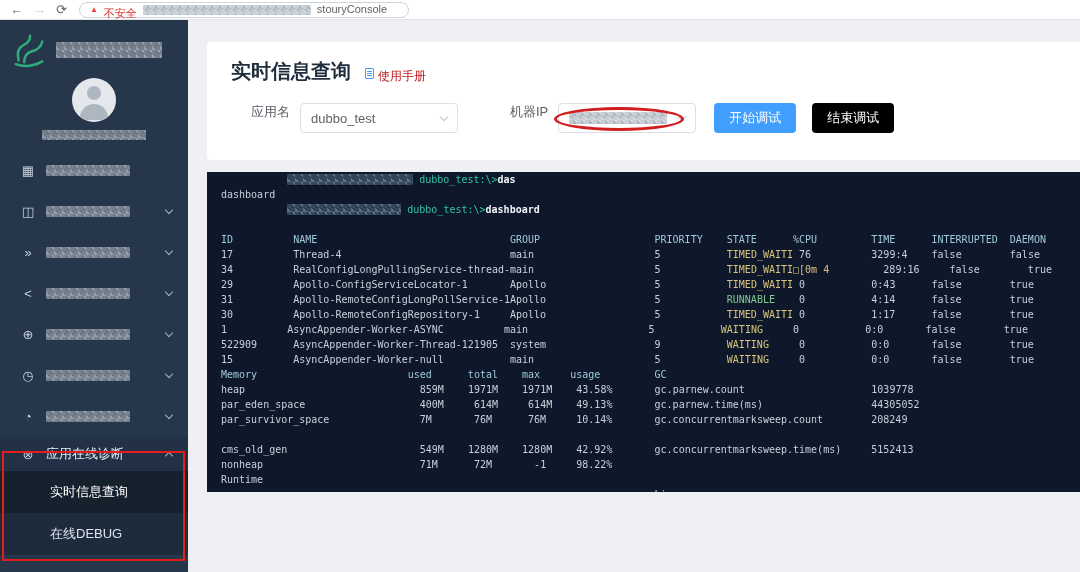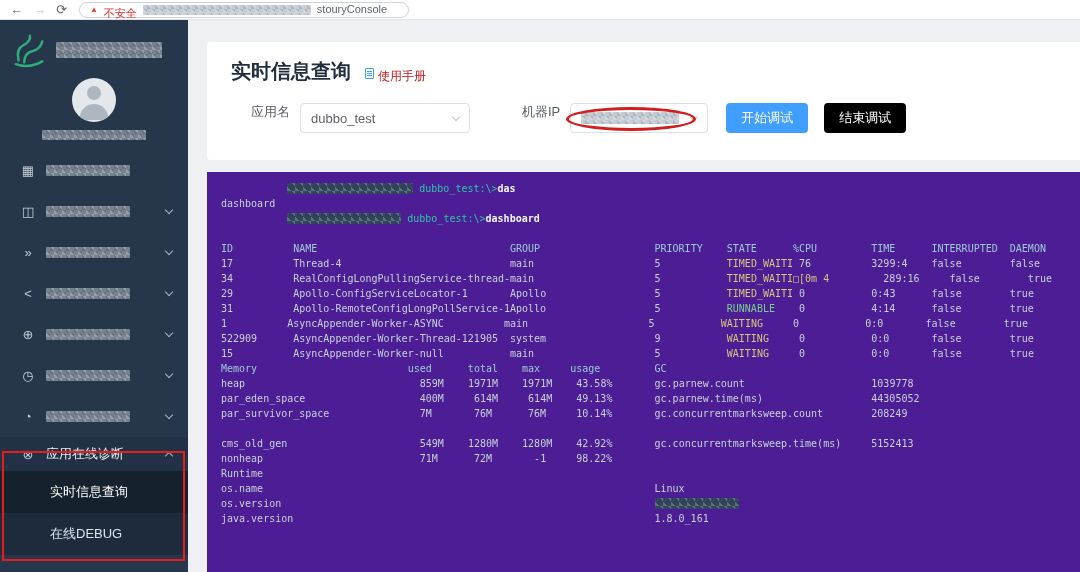--- a/index.html
+++ b/index.html
@@ -60,33 +60,33 @@
   .card-head { display:flex; align-items:flex-end; gap:14px; }
   .page-title { font-size:20px; font-weight:bold; color:#1f2d3d; }
   .manual { display:flex; align-items:flex-start; gap:4px; color:#b91c1c; font-size:12px; cursor:pointer; text-decoration:none; }
   .doc-ic { width:9px; height:11px; border:1px solid #409eff; border-radius:1px; position:relative; }
   .doc-ic::after { content:""; position:absolute; left:1px; top:2px; width:5px; height:1px; background:#409eff; box-shadow:0 2px 0 #409eff, 0 4px 0 #409eff; }
 
   .form-row { display:flex; align-items:flex-start; margin-top:18px; font-size:13px; color:#5a6066; }
   .form-row .lbl { margin-right:10px; }
   .lbl.first { margin-left:20px; }
   .lbl.ip { margin-left:52px; }
-  .select { width:170px; height:30px; border:1px solid #dcdfe6; border-radius:4px; background:#fff;
+  .select { width:158px; height:30px; border:1px solid #dcdfe6; border-radius:4px; background:#fff;
     display:flex; align-items:center; justify-content:space-between; padding:0 10px; color:#606266; cursor:pointer; }
   .select.ip { width:138px; position:relative; }
   .sel-chev { width:6px; height:6px; border-right:1.5px solid #c0c4cc; border-bottom:1.5px solid #c0c4cc; transform:rotate(45deg); margin-top:-3px; }
   .ip-redact { width:98px; height:12px; }
   .red-oval { position:absolute; left:-5px; top:3px; width:130px; height:24px;
     border:3px solid #d21e1e; border-radius:50%; pointer-events:none; }
   .btn { height:30px; padding:0 15px; border:none; border-radius:4px; color:#fff; font-size:13px; cursor:pointer; }
   .btn.primary { background:#409eff; margin-left:18px; }
   .btn.danger  { background:#000000; margin-left:16px; }
 
   
-  .terminal { margin:12px 0 0 19px; background:#4c1d95; height:400px; padding:9px 0 0 14px; overflow:hidden; cursor:text; }
+  .terminal { margin:12px 0 0 19px; background:#0f172a; height:320px; padding:0 0 0 14px; overflow:hidden; cursor:text; }
   .tline { font-family:"DejaVu Sans Mono",monospace; font-size:10px; line-height:15px; height:15px;
     white-space:pre; color:#c7d1d9; }
   .t-p { color:#2fc6a5; }
   .t-w { color:#f0f5f8; font-weight:bold; }
   .t-h { color:#9ec9da; }
   .t-y { color:#d8c57c; }
   .t-g { color:#7ccb8f; }
 </style>
 </head>
 <body>
@@ -196,20 +196,21 @@
       <div class="tlines">
           <div class="tline">           <span class="redact redact-term" style="width: 126px; height: 11px;"></span> <span class="t-p">dubbo_test:\&gt;</span><span class="t-w">das</span></div>
           <div class="tline"><span>dashboard</span></div>
           <div class="tline">           <span class="redact redact-term" style="width: 114px; height: 11px;"></span> <span class="t-p">dubbo_test:\&gt;</span><span class="t-w">dashboard</span></div>
           <div class="tline">&nbsp;</div>
           <div class="tline"><span class="t-h">ID</span>          <span class="t-h">NAME</span>                                <span class="t-h">GROUP</span>                   <span class="t-h">PRIORITY</span>    <span class="t-h">STATE</span>      <span class="t-h">%CPU</span>         <span class="t-h">TIME</span>      <span class="t-h">INTERRUPTED</span>  <span class="t-h">DAEMON</span></div>
           <div class="tline"><span>17</span>          <span>Thread-4</span>                            <span>main</span>                    <span>5</span>           <span class="t-y">TIMED_WAITI</span> <span>76</span>          <span>3299:4</span>    <span>false</span>        <span>false</span></div>
           <div class="tline"><span>34</span>          <span>RealConfigLongPullingService-thread-</span><span>main</span>                    <span>5</span>           <span class="t-y">TIMED_WAITI□[0m 4</span>         <span>289:16</span>     <span>false</span>        <span>true</span></div>
           <div class="tline"><span>29</span>          <span>Apollo-ConfigServiceLocator-1</span>       <span>Apollo</span>                  <span>5</span>           <span class="t-y">TIMED_WAITI</span> <span>0</span>           <span>0:43</span>      <span>false</span>        <span>true</span></div>
           <div class="tline"><span>31</span>          <span>Apollo-RemoteConfigLongPollService-1</span><span>Apollo</span>                  <span>5</span>           <span class="t-g">RUNNABLE</span>    <span>0</span>           <span>4:14</span>      <span>false</span>        <span>true</span></div>
+          <div class="tline"><span>30</span>          <span>Apollo-RemoteConfigRepository-1</span>     <span>Apollo</span>                  <span>5</span>           <span class="t-y">TIMED_WAITI</span> <span>0</span>           <span>1:17</span>      <span>false</span>        <span>true</span></div>
           <div class="tline"><span>1</span>          <span>AsyncAppender-Worker-ASYNC</span>          <span>main</span>                    <span>5</span>           <span class="t-y">WAITING</span>     <span>0</span>           <span>0:0</span>       <span>false</span>        <span>true</span></div>
           <div class="tline"><span>522909</span>      <span>AsyncAppender-Worker-Thread-121905</span>  <span>system</span>                  <span>9</span>           <span class="t-y">WAITING</span>     <span>0</span>           <span>0:0</span>       <span>false</span>        <span>true</span></div>
           <div class="tline"><span>15</span>          <span>AsyncAppender-Worker-null</span>           <span>main</span>                    <span>5</span>           <span class="t-y">WAITING</span>     <span>0</span>           <span>0:0</span>       <span>false</span>        <span>true</span></div>
           <div class="tline"><span class="t-h">Memory</span>                         <span class="t-h">used</span>      <span class="t-h">total</span>    <span class="t-h">max</span>     <span class="t-h">usage</span>         <span class="t-h">GC</span></div>
           <div class="tline"><span>heap</span>                             <span>859M</span>    <span>1971M</span>    <span>1971M</span>    <span>43.58%</span>       <span>gc.parnew.count</span>                     <span>1039778</span></div>
           <div class="tline"><span>par_eden_space</span>                   <span>400M</span>     <span>614M</span>     <span>614M</span>    <span>49.13%</span>       <span>gc.parnew.time(ms)</span>                  <span>44305052</span></div>
           <div class="tline"><span>par_survivor_space</span>               <span>7M</span>       <span>76M</span>      <span>76M</span>     <span>10.14%</span>       <span>gc.concurrentmarksweep.count</span>        <span>208249</span></div>
           <div class="tline">&nbsp;</div>
           <div class="tline"><span>cms_old_gen</span>                      <span>549M</span>    <span>1280M</span>    <span>1280M</span>    <span>42.92%</span>       <span>gc.concurrentmarksweep.time(ms)</span>     <span>5152413</span></div>
           <div class="tline"><span>nonheap</span>                          <span>71M</span>      <span>72M</span>       <span>-1</span>     <span>98.22%</span></div>

